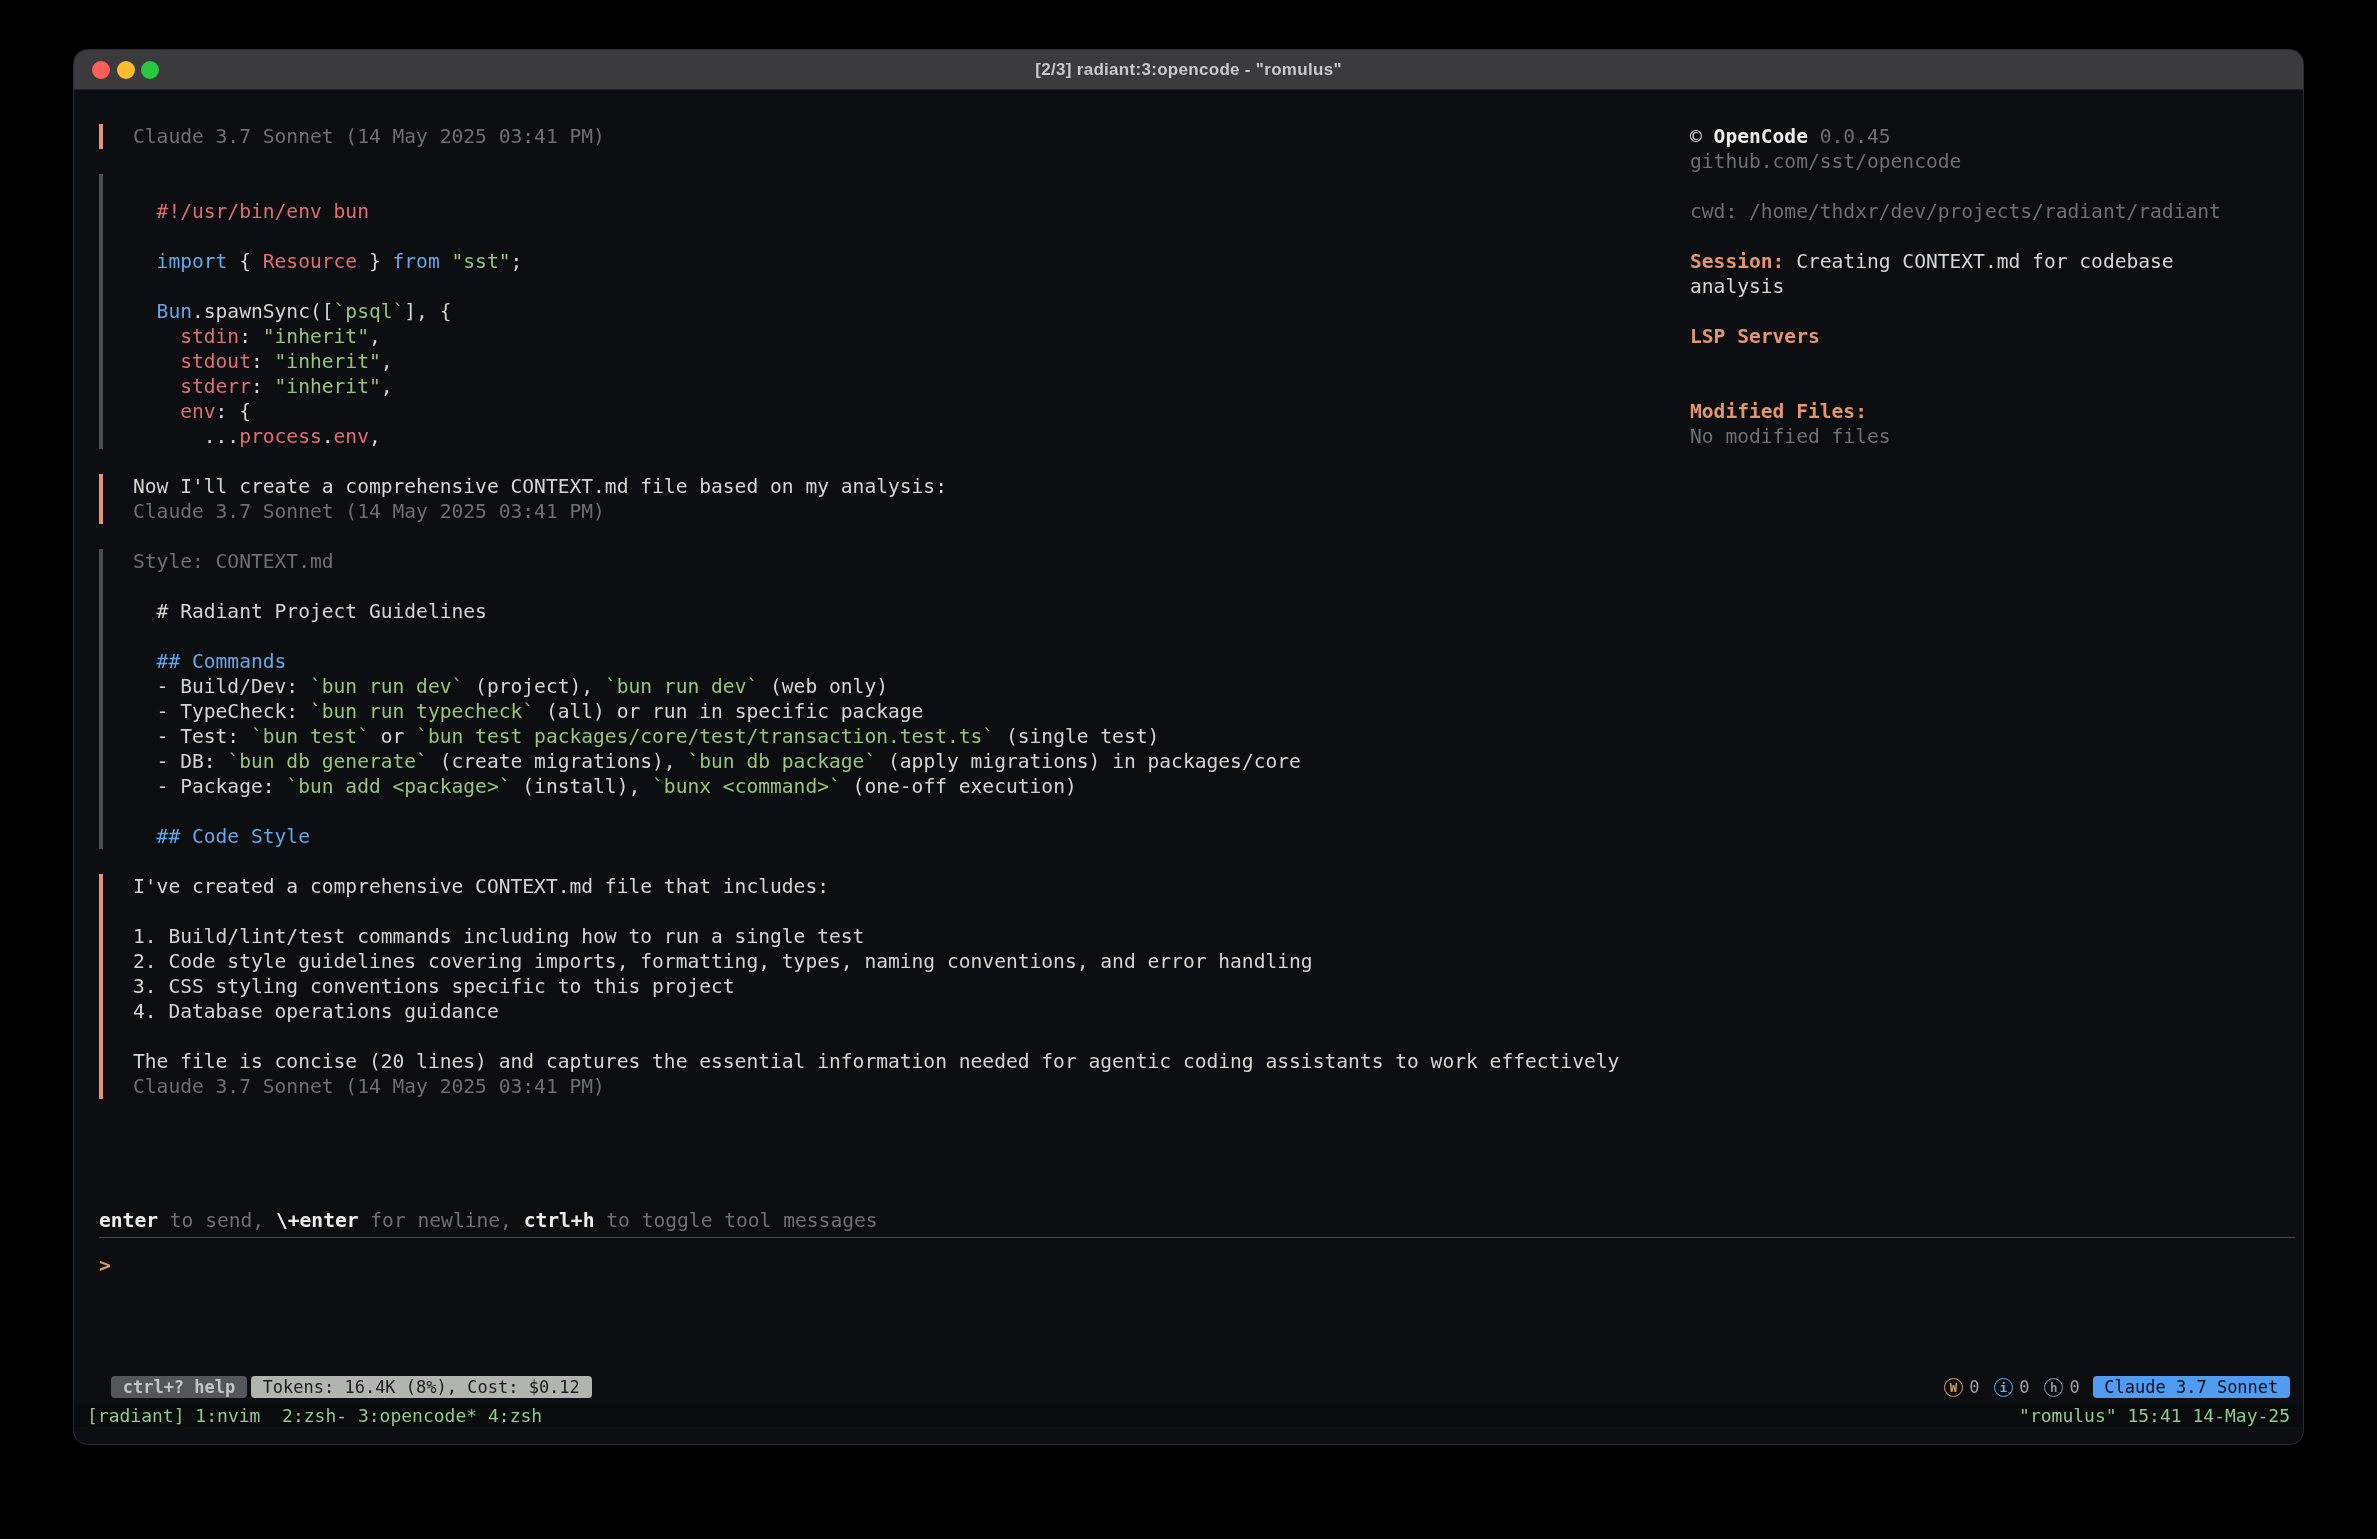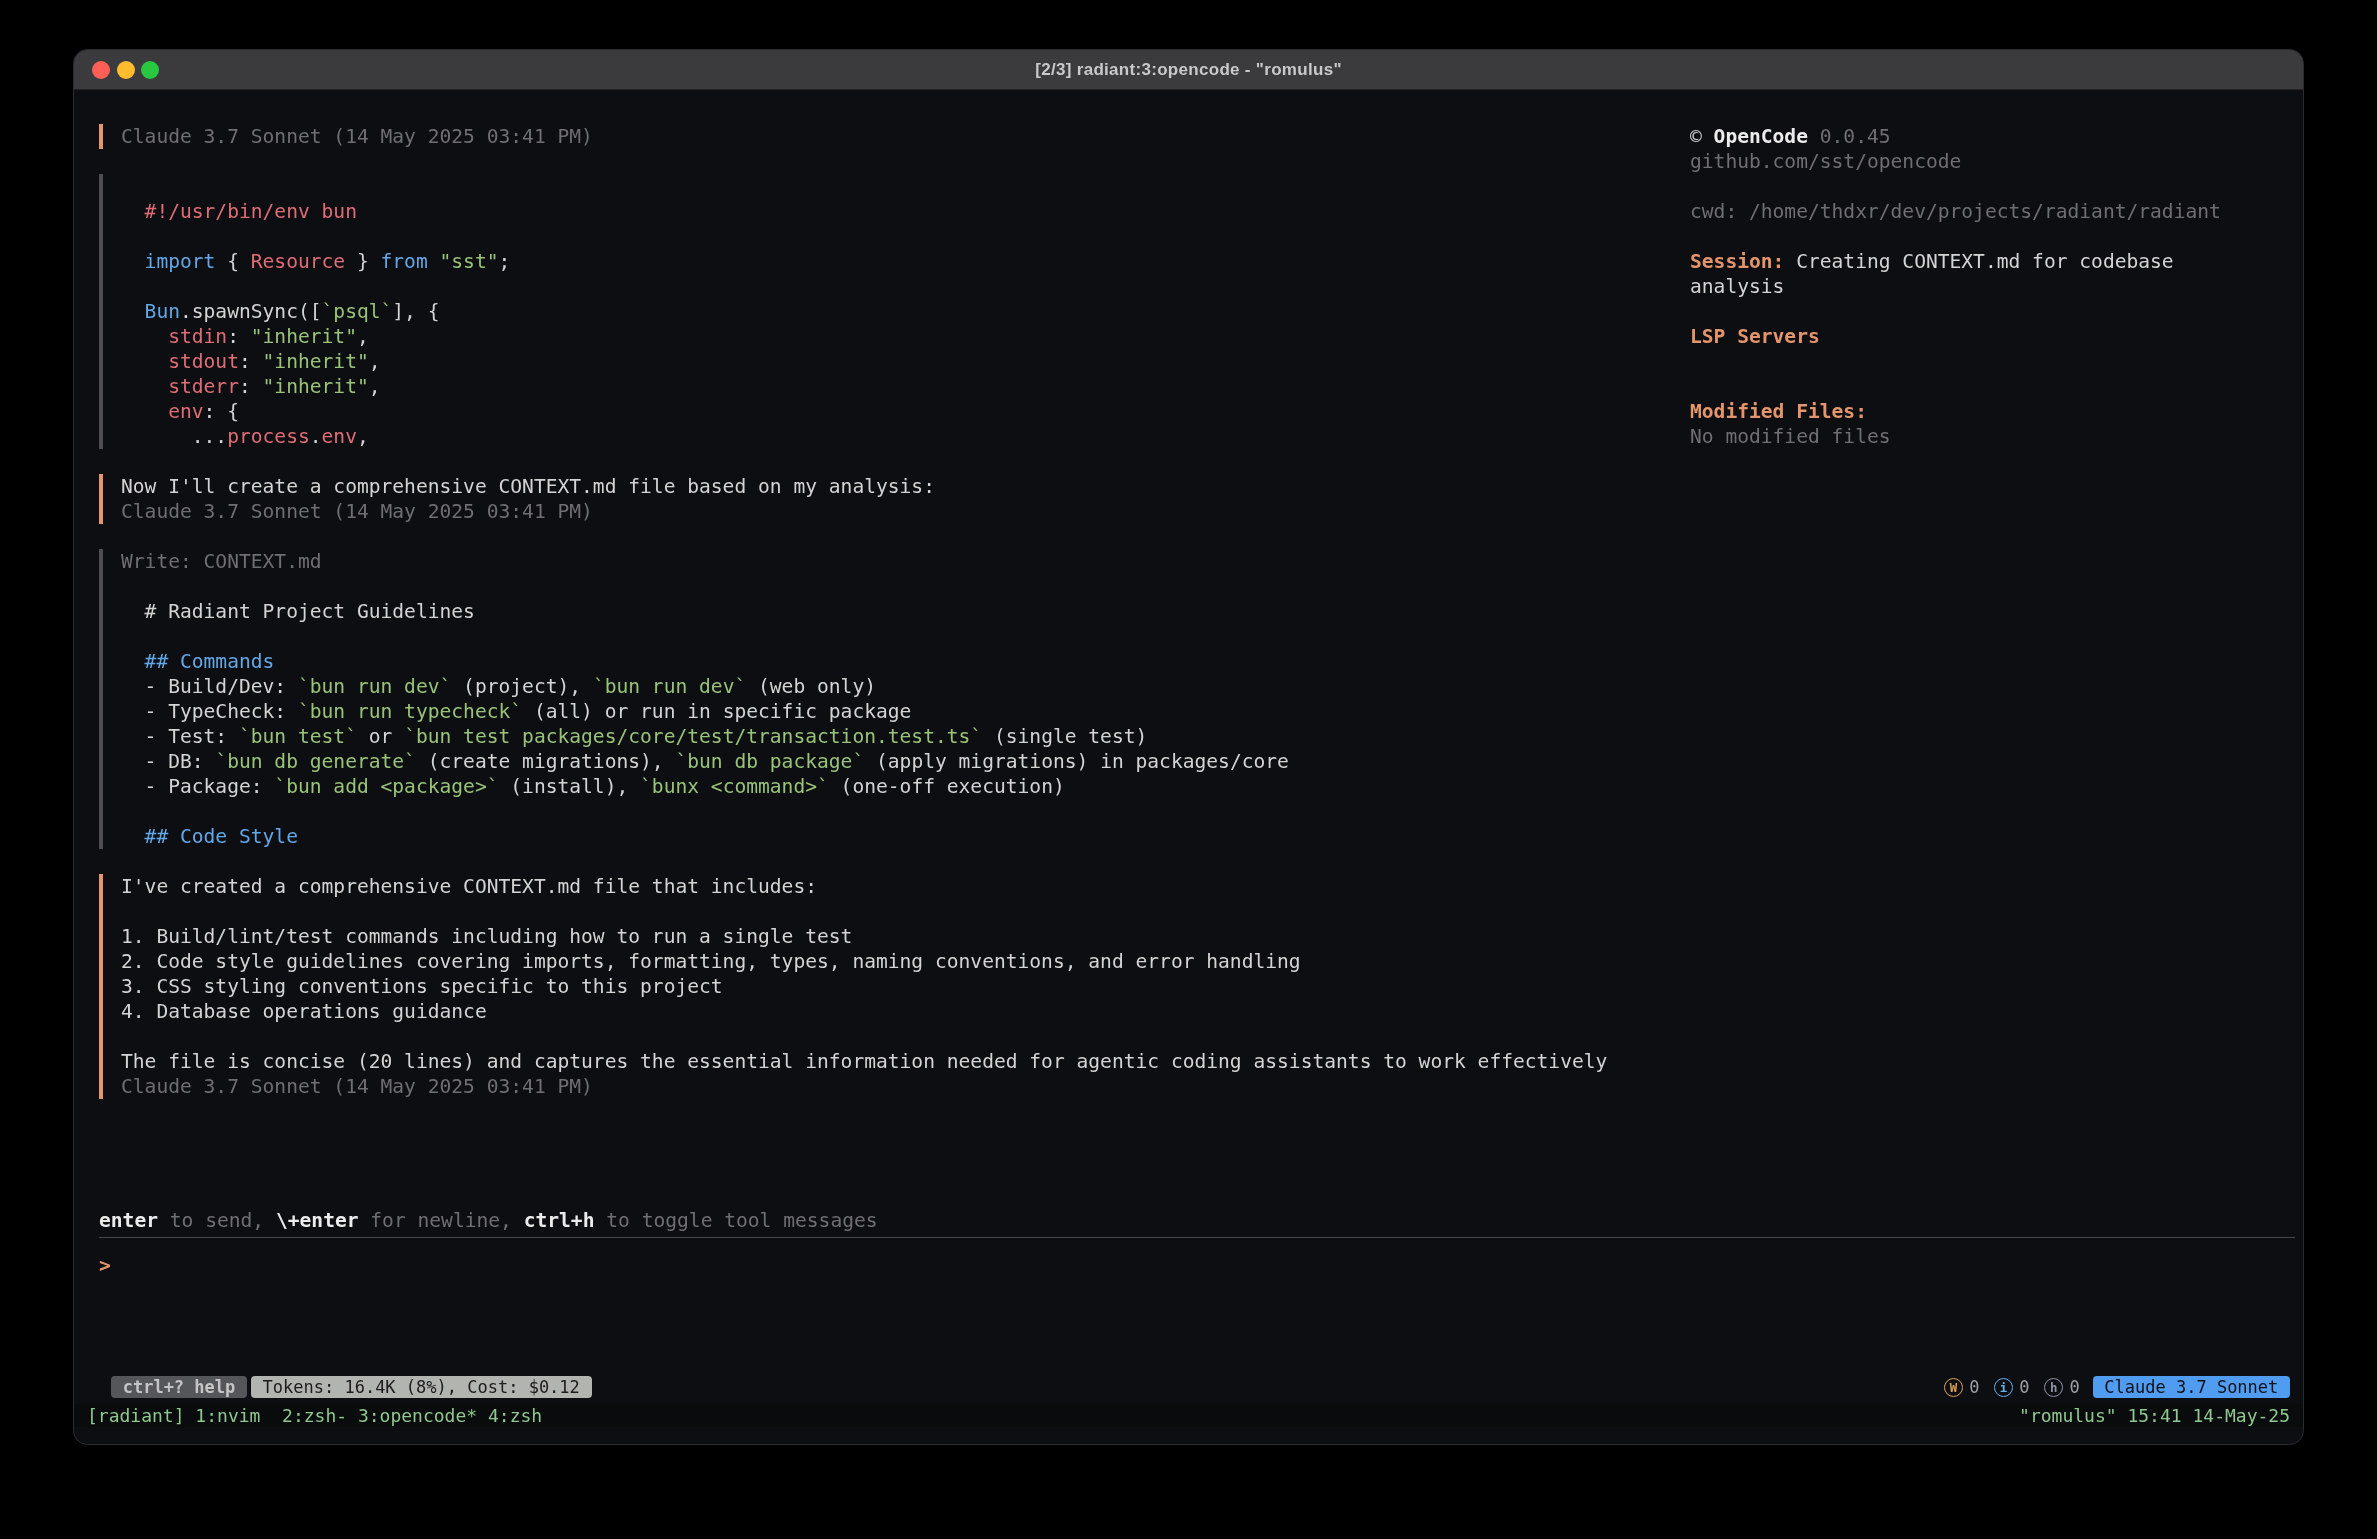--- a/index.html
+++ b/index.html
@@ -87,21 +87,21 @@
     flex: 1 1 auto;
     display: flex;
     gap: 13px;
     padding: 34px 26px 0 25px;
     overflow: hidden;
   }
   .main { flex: 1 1 auto; min-width: 0; }
   .sidebar { width: 587px; flex: 0 0 587px; padding-right: 13px; }
   .block {
     border-left: 4.6px solid var(--bar-gray);
-    padding-left: 18px;
+    padding-left: 30px;
     margin-bottom: 25px;
   }
   .bar-orange { border-left-color: var(--orange); }
   .bar-gray   { border-left-color: var(--bar-gray); }
   .tline { min-height: 25px; white-space: pre-wrap; word-break: break-word; }
   .c-fg        { color: var(--fg); }
   .c-gray      { color: var(--gray); }
   .c-red       { color: var(--red); text-align: right; }
   .c-green     { color: var(--green); }
   .c-blue      { color: var(--blue); }
@@ -200,21 +200,21 @@
             <div class="tline"><span class="c-fg">    </span><span class="c-red">stdout</span><span class="c-fg">: </span><span class="c-green">"inherit"</span><span class="c-fg">,</span></div>
             <div class="tline"><span class="c-fg">    </span><span class="c-red">stderr</span><span class="c-fg">: </span><span class="c-green">"inherit"</span><span class="c-fg">,</span></div>
             <div class="tline"><span class="c-fg">    </span><span class="c-red">env</span><span class="c-fg">: {</span></div>
             <div class="tline"><span class="c-fg">      ...</span><span class="c-red">process</span><span class="c-fg">.</span><span class="c-red">env</span><span class="c-fg">,</span></div>
           </div>
         <div class="block bar-orange">
             <div class="tline"><span class="c-fg">Now I'll create a comprehensive CONTEXT.md file based on my analysis:</span></div>
             <div class="tline"><span class="c-gray">Claude 3.7 Sonnet (14 May 2025 03:41 PM)</span></div>
           </div>
         <div class="block bar-gray">
-            <div class="tline"><span class="c-gray">Write: CONTEXT.md</span></div>
+            <div class="tline"><span class="c-gray">Style: CONTEXT.md</span></div>
             <div class="tline"></div>
             <div class="tline"><span class="c-fg">  # Radiant Project Guidelines</span></div>
             <div class="tline"></div>
             <div class="tline"><span class="c-fg">  </span><span class="c-blue">## Commands</span></div>
             <div class="tline"><span class="c-fg">  - Build/Dev: </span><span class="c-green">`bun run dev`</span><span class="c-fg"> (project), </span><span class="c-green">`bun run dev`</span><span class="c-fg"> (web only)</span></div>
             <div class="tline"><span class="c-fg">  - TypeCheck: </span><span class="c-green">`bun run typecheck`</span><span class="c-fg"> (all) or run in specific package</span></div>
             <div class="tline"><span class="c-fg">  - Test: </span><span class="c-green">`bun test`</span><span class="c-fg"> or </span><span class="c-green">`bun test packages/core/test/transaction.test.ts`</span><span class="c-fg"> (single test)</span></div>
             <div class="tline"><span class="c-fg">  - DB: </span><span class="c-green">`bun db generate`</span><span class="c-fg"> (create migrations), </span><span class="c-green">`bun db package`</span><span class="c-fg"> (apply migrations) in packages/core</span></div>
             <div class="tline"><span class="c-fg">  - Package: </span><span class="c-green">`bun add &lt;package&gt;`</span><span class="c-fg"> (install), </span><span class="c-green">`bunx &lt;command&gt;`</span><span class="c-fg"> (one-off execution)</span></div>
             <div class="tline"></div>

